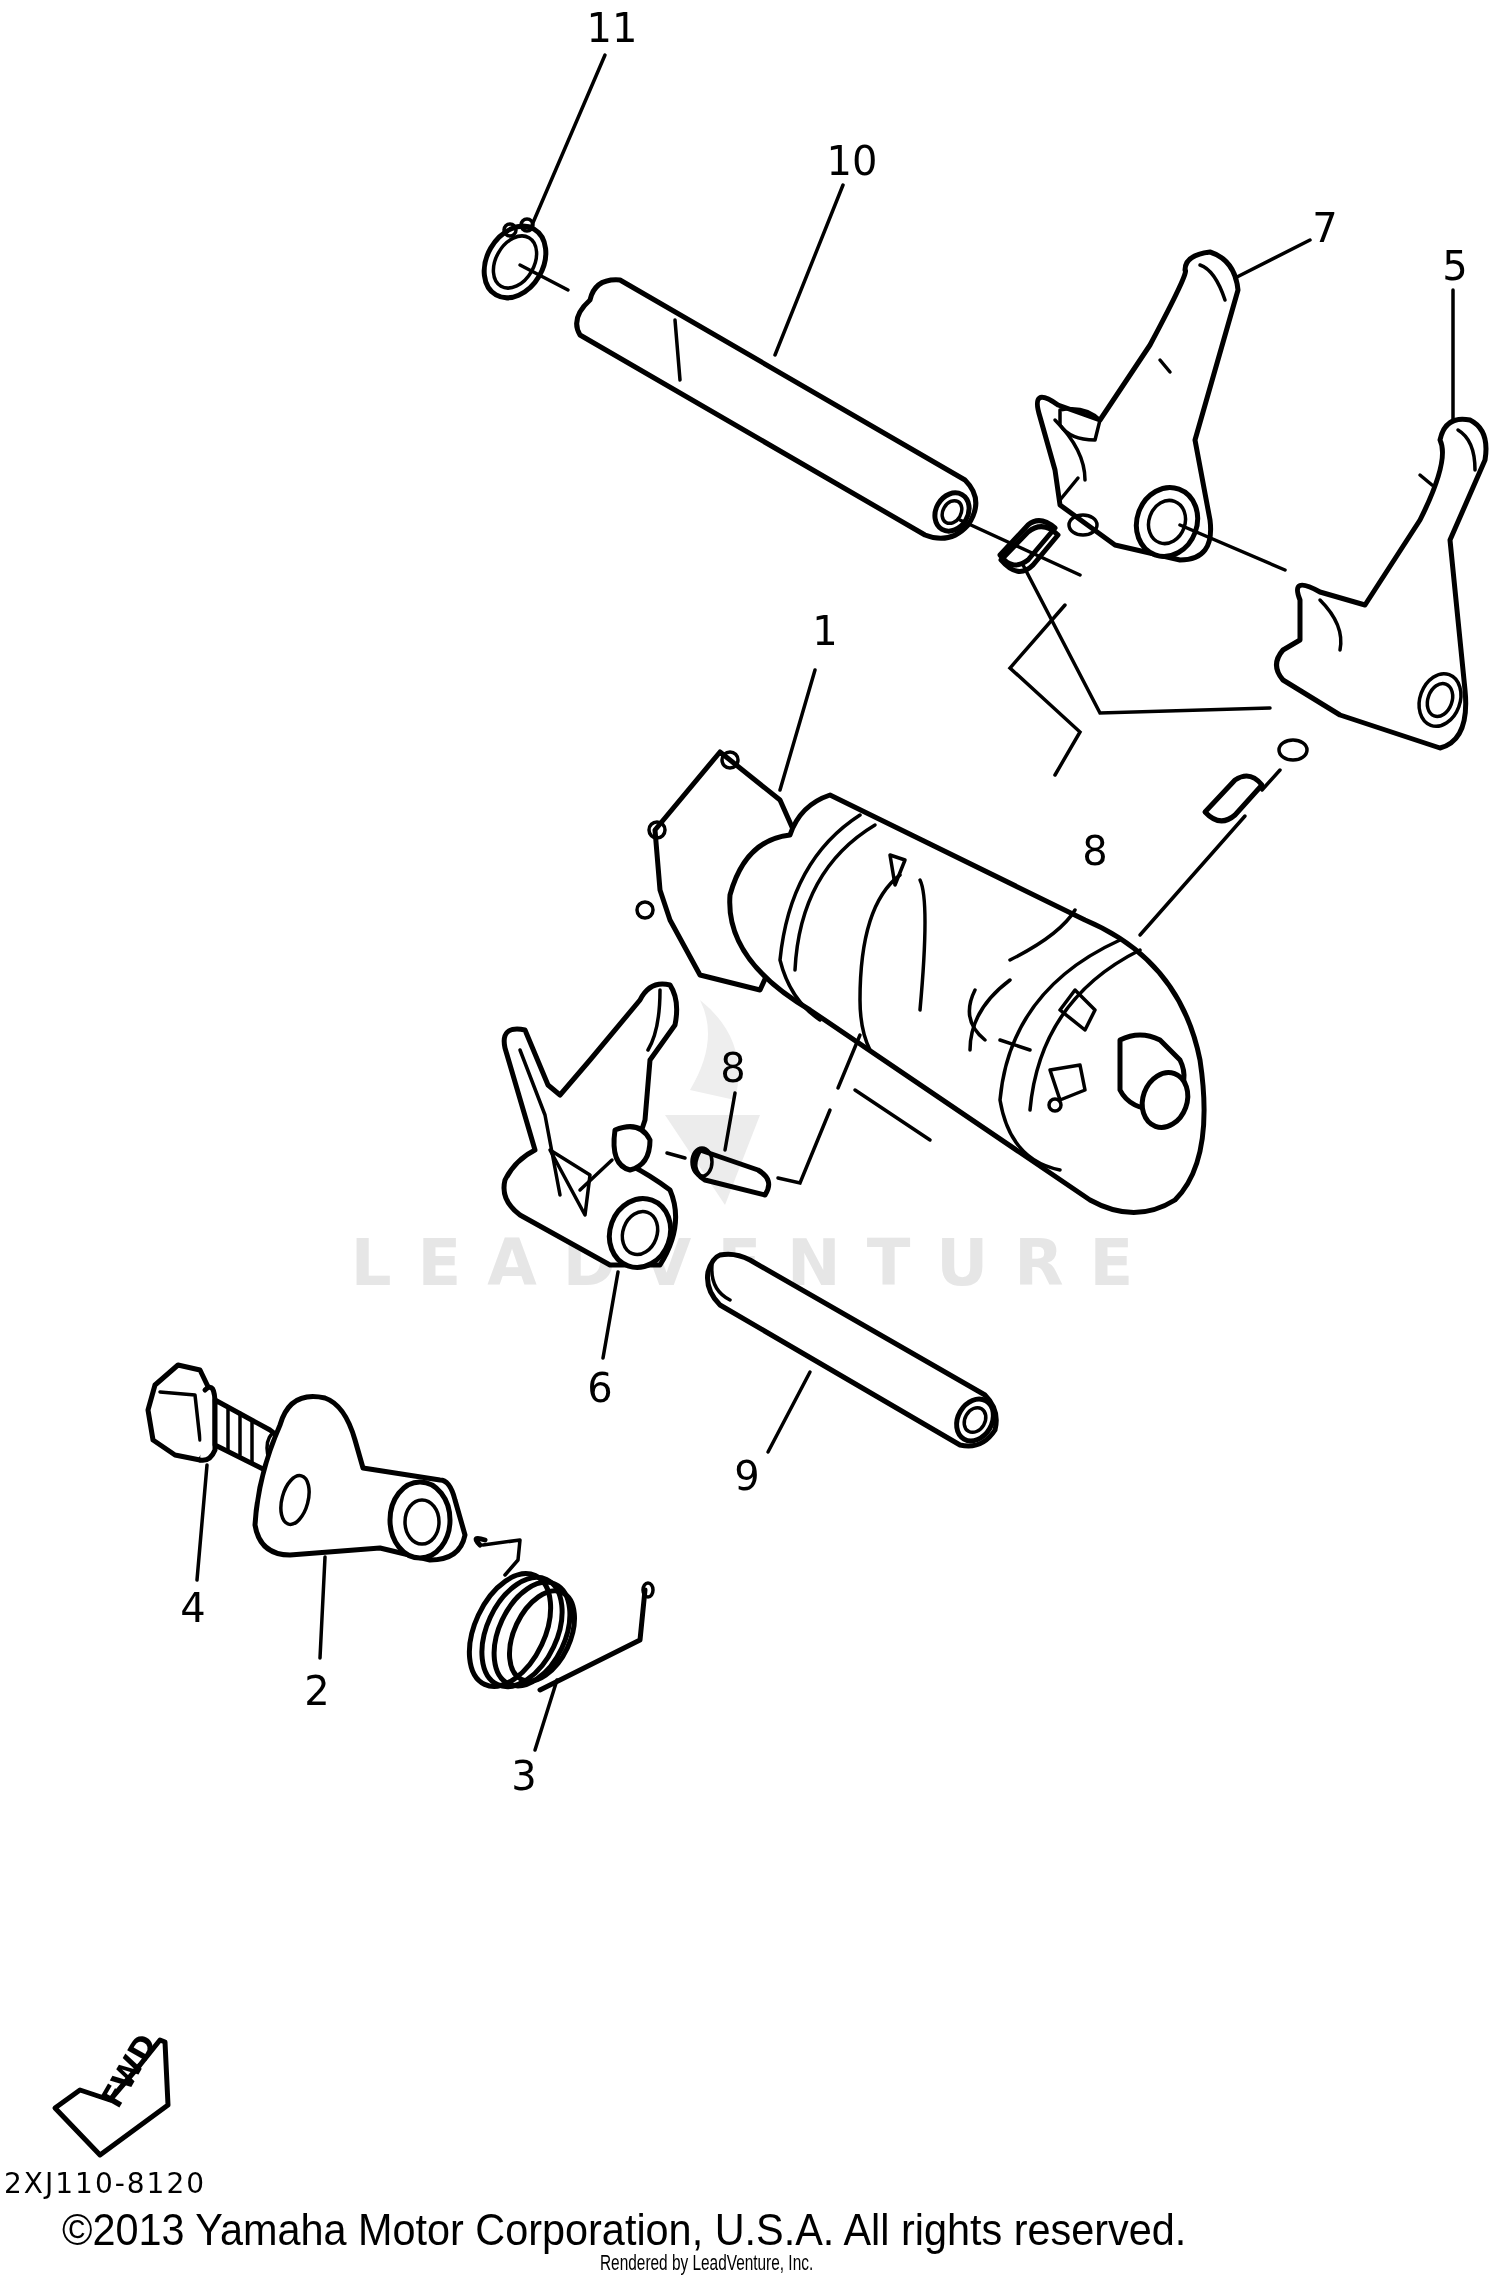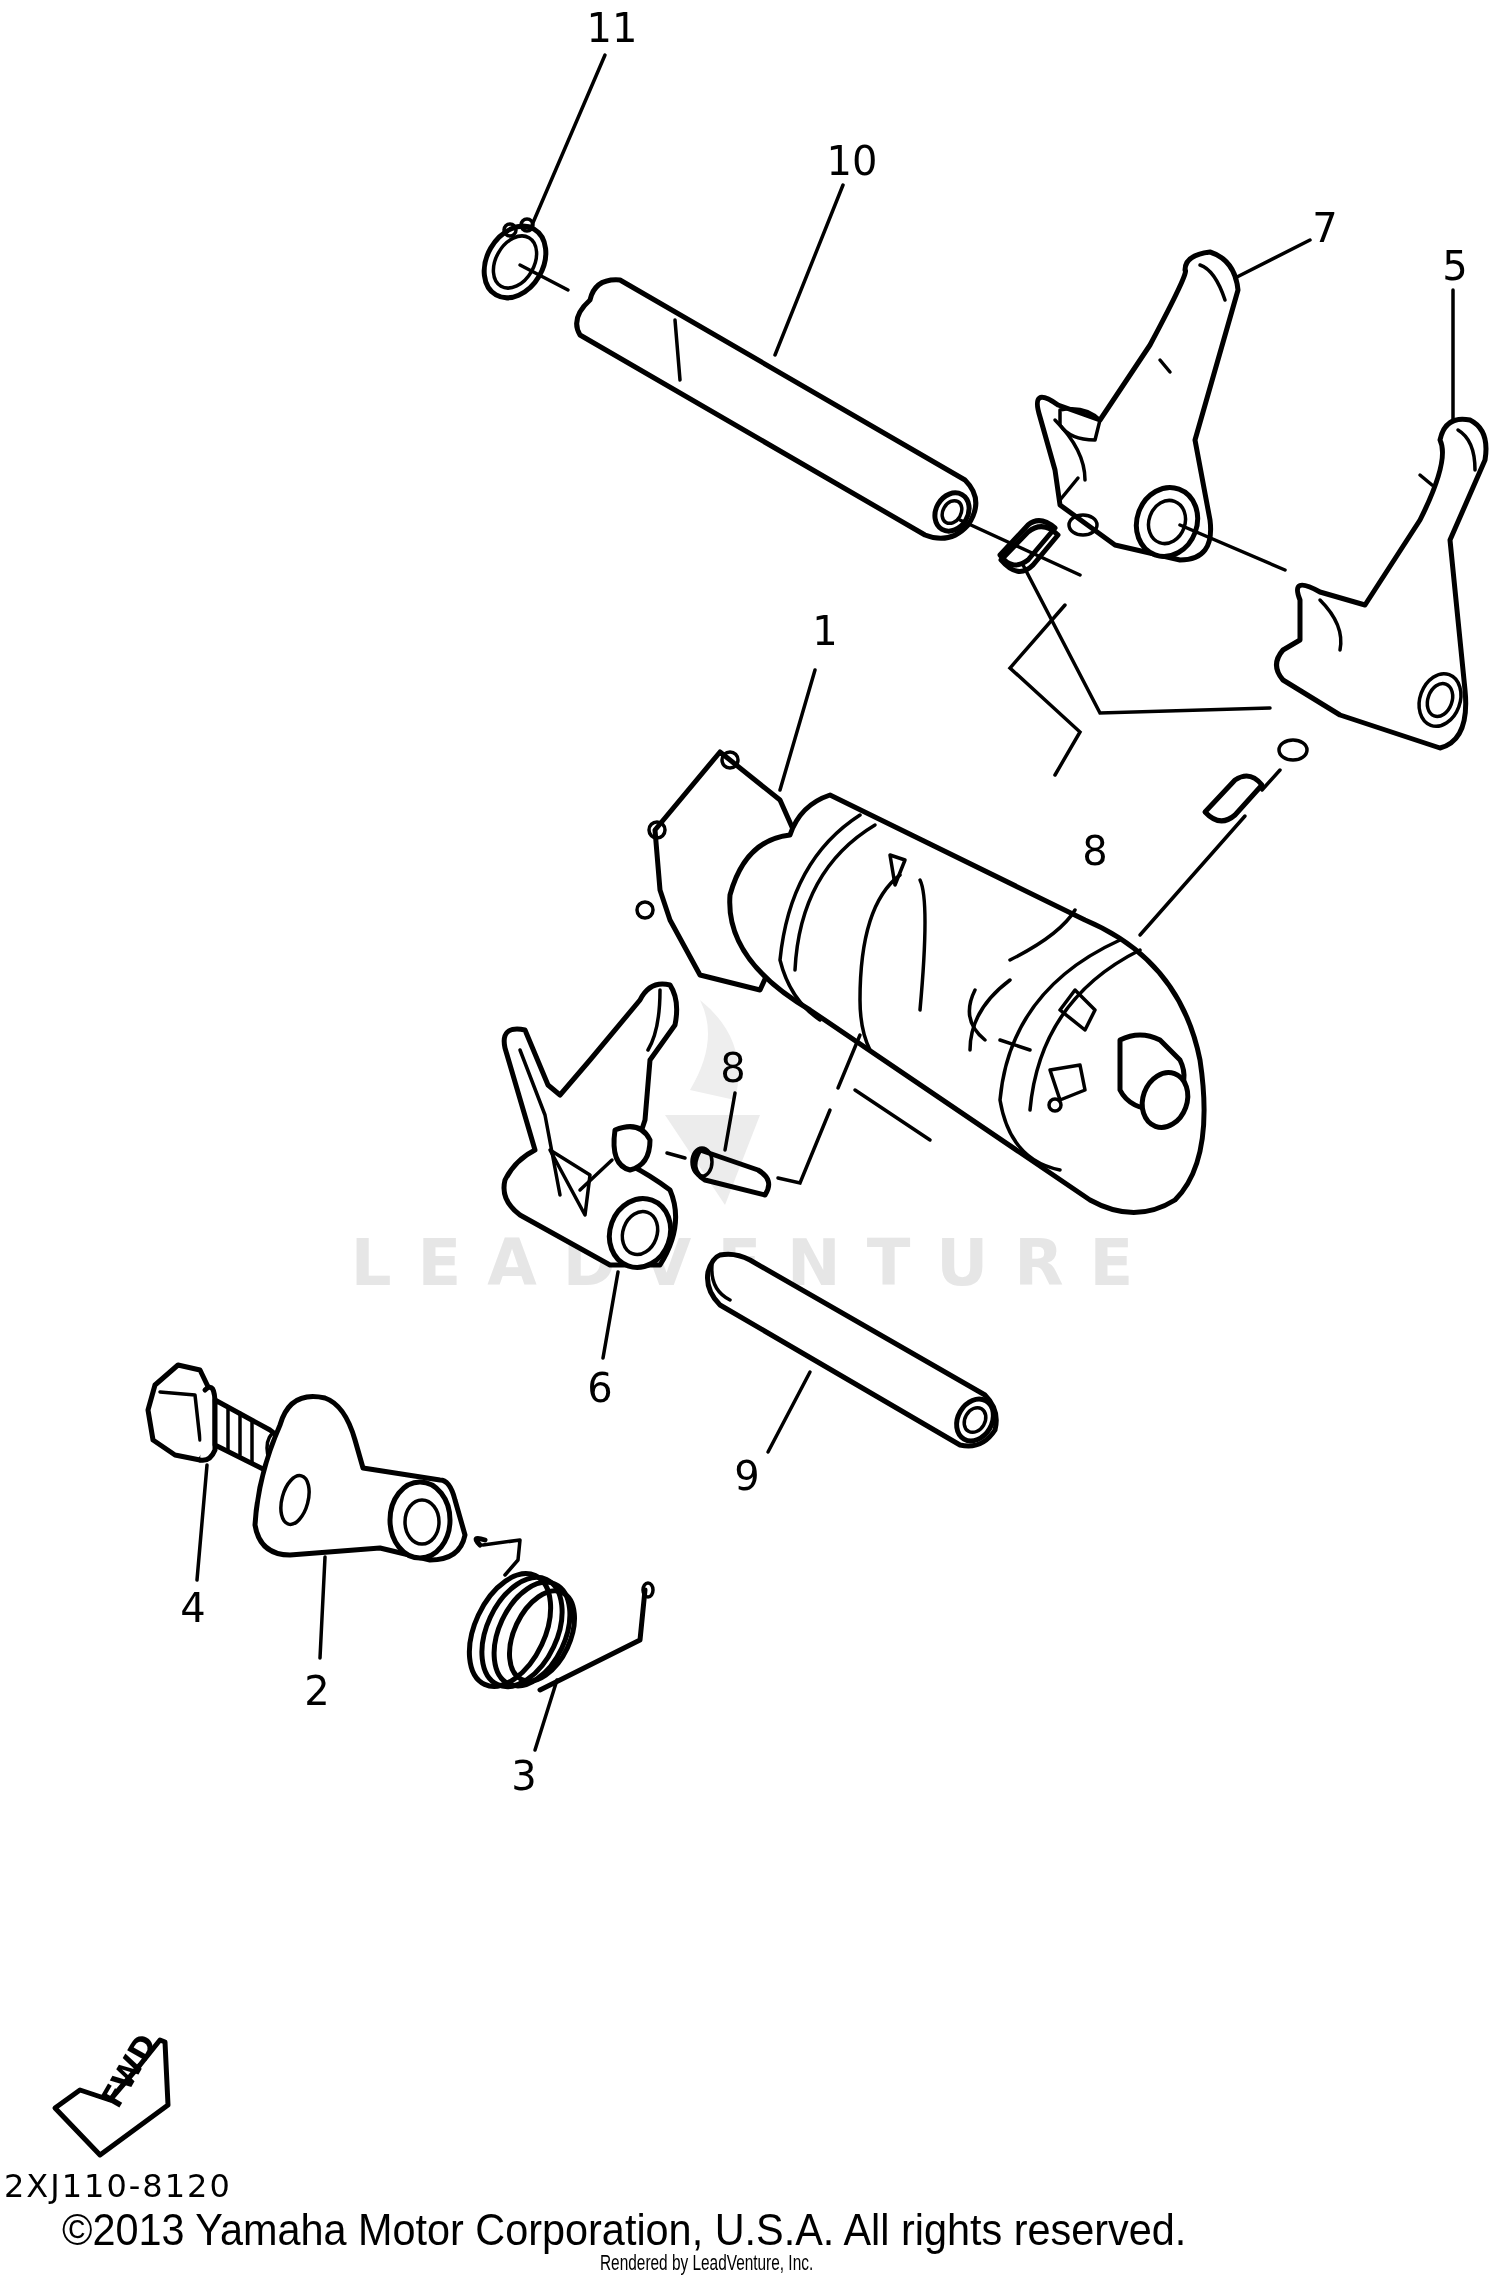--- a/index.html
+++ b/index.html
@@ -5,21 +5,21 @@
   html, body { margin: 0; padding: 0; background: #ffffff; }
   body { width: 1500px; height: 2278px; position: relative; overflow: hidden; font-family: "Liberation Sans", sans-serif; }
   #diagram { position: absolute; left: 0; top: 0; width: 1500px; height: 2278px; }
   .ln { fill: none; stroke: #000; stroke-width: 5; stroke-linecap: round; stroke-linejoin: round; }
   .thin { fill: none; stroke: #000; stroke-width: 3.5; stroke-linecap: round; stroke-linejoin: round; }
   .leader { fill: none; stroke: #000; stroke-width: 3.5; stroke-linecap: round; }
   .fillw { fill: #fff; }
   .callout { font-family: "DejaVu Sans", sans-serif; font-size: 40px; fill: #000; text-anchor: middle; }
   .watermark-text { font-family: "DejaVu Sans", sans-serif; font-size: 64px; font-weight: bold; fill: #e6e6e6; letter-spacing: 26px; text-anchor: middle; }
   .fwd-text { font-family: "DejaVu Sans", sans-serif; font-weight: bold; font-size: 30px; fill: #000; }
-  #diagram-code { position: absolute; left: 4px; top: 2167px; font-family: "DejaVu Sans", sans-serif; font-size: 32px; color: #000; letter-spacing: 2px; text-align: right; }
+  #diagram-code { position: absolute; left: 4px; top: 2167px; font-family: "DejaVu Sans", sans-serif; font-size: 28px; color: #000; letter-spacing: 2px; text-align: right; }
   #copyright { position: absolute; left: 62px; top: 2204px; font-family: "Liberation Sans", sans-serif; font-size: 45px; color: #000; transform: scaleX(0.92); transform-origin: left top; white-space: nowrap; }
   #rendered-by { position: absolute; left: 600px; top: 2250px; font-family: "Liberation Sans", sans-serif; font-size: 22px; color: #000; transform: scaleX(0.7); transform-origin: left top; white-space: nowrap; }
 </style>
 </head>
 <body>
 
 <svg id="diagram" viewBox="0 0 1500 2278" xmlns="http://www.w3.org/2000/svg">
 
   <g>
     <path d="M690 1090 Q720 1040 700 1000 Q750 1040 735 1100 Z" fill="#eeeeee"></path>

